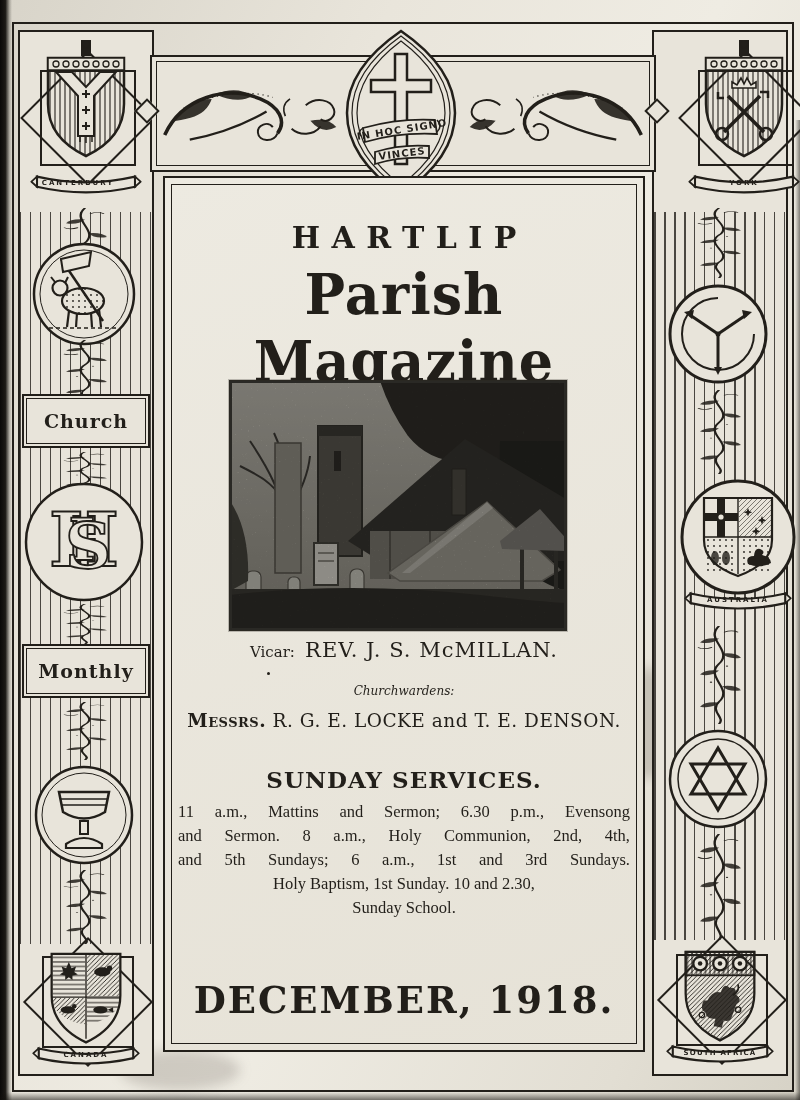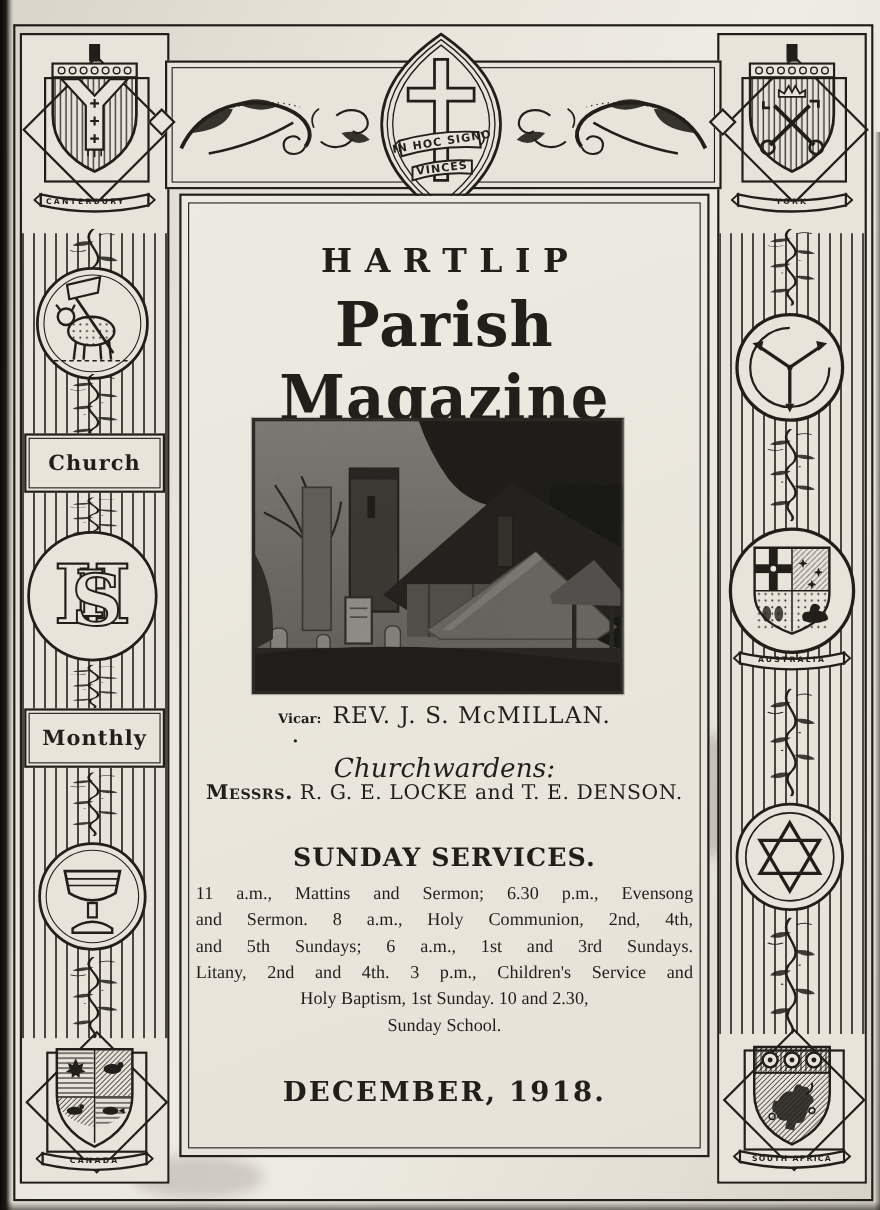--- a/index.html
+++ b/index.html
@@ -38,31 +38,31 @@
   
   .panel{left:163px;top:176px;width:478px;height:872px;border:2px solid var(--ink);
          background:linear-gradient(160deg,#edeae1,#e6e2d7);}
   .panel .inner-line{position:absolute;left:6px;top:6px;right:6px;bottom:6px;border:1.5px solid var(--ink);}
   .place-title{left:0;width:100%;text-align:center;font-weight:bold;font-size:30px;
                letter-spacing:.38em;text-indent:.38em;}
   .main-title{left:0;width:100%;text-align:center;font-weight:bold;font-size:54px;letter-spacing:1px;
               transform:scaleY(1.04);}
   .photo-wrap{border:1px solid #2a2822;box-shadow:0 0 0 1px rgba(34,31,26,.25);}
   .vicar-line{left:0;width:100%;text-align:center;}
-  .vicar-label{font-weight:bold;font-size:12px;}
+  .vicar-label{font-weight:normal;font-size:15px;}
   .vicar-name{font-size:21px;letter-spacing:1px;}
-  .cw-label{left:0;width:100%;text-align:center;font-style:italic;font-size:24px;}
+  .cw-label{left:0;width:100%;text-align:center;font-style:italic;font-size:12px;}
   .cw-names{left:0;width:100%;text-align:center;font-size:18.5px;letter-spacing:.5px;}
   .cw-prefix{font-variant:small-caps;font-weight:bold;letter-spacing:.5px;}
   .svc-head{left:0;width:100%;text-align:center;font-weight:bold;font-size:23px;letter-spacing:1px;}
   .svc{left:13px;width:452px;font-size:16.5px;line-height:24px;}
   .svc-line{white-space:nowrap;}
   .svc-line.j{text-align:justify;text-align-last:justify;}
   .svc-line.c{text-align:center;white-space:normal;}
-  .issue-date{left:0;width:100%;text-align:center;font-weight:bold;font-size:25px;letter-spacing:2px;}
+  .issue-date{left:0;width:100%;text-align:center;font-weight:bold;font-size:37px;letter-spacing:2px;}
   .ink-dot{width:3px;height:3px;border-radius:50%;background:var(--ink);}
 </style>
 </head>
 <body>
 
 <div class="page">
 
   <svg width="0" height="0" style="position:absolute">
     <defs>
       <pattern id="pv" width="5" height="5" patternUnits="userSpaceOnUse">
@@ -360,21 +360,21 @@
         </svg>
       <svg class="abs" style="left:12px;top:98px;width:108px;height:28px;" viewBox="0 0 100 26">
           <use href="#sym-ribbon"></use>
         </svg>
       <div class="abs ribbon-label" style="left:12px;top:107px;width:108px;">CANADA</div>
     </div>
   </div>
 
   <div class="abs col" style="left:652px;">
 
-    <div class="abs corner-block" style="top:0;height:180px;">
+    <div class="abs corner-block" style="top:0;height:180px;margin-left:24px;">
       <div class="abs dframe" style="left:20px;top:38px;width:92px;height:92px;"></div>
       <div class="abs dframe" style="left:20px;top:38px;width:92px;height:92px;transform:rotate(45deg);"></div>
       <svg class="abs" style="left:18px;top:8px;width:96px;height:124px;" viewBox="0 0 96 124">
           <use href="#sym-york"></use>
         </svg>
       <svg class="abs" style="left:10px;top:138px;width:112px;height:29px;" viewBox="0 0 100 26">
           <use href="#sym-ribbon"></use>
         </svg>
       <div class="abs ribbon-label" style="left:10px;top:147px;width:112px;">YORK</div>
     </div>
@@ -383,21 +383,21 @@
       <svg class="abs" style="left:40px;top:-4px;width:50px;height:70px;" viewBox="0 0 50 220" preserveAspectRatio="none">
           <use href="#sym-vine"></use>
         </svg>
       <svg class="abs" style="left:9px;top:67px;width:110px;height:110px;" viewBox="0 0 110 110">
           <use href="#sym-wheel"></use>
         </svg>
       <svg class="abs" style="left:40px;top:178px;width:50px;height:84px;" viewBox="0 0 50 220" preserveAspectRatio="none">
           <use href="#sym-vine"></use>
         </svg>
 
-      <div class="abs" style="left:1px;top:263px;width:104px;height:150px;">
+      <div class="abs" style="left:19px;top:263px;width:104px;height:150px;">
         <svg class="abs" style="left:0;top:0;width:130px;height:150px;" viewBox="0 0 130 150">
             <use href="#sym-aus"></use>
           </svg>
         <svg class="abs" style="left:11px;top:112px;width:108px;height:28px;" viewBox="0 0 100 26">
             <use href="#sym-ribbon"></use>
           </svg>
         <div class="abs ribbon-label" style="left:11px;top:121px;width:108px;">AUSTRALIA</div>
       </div>
 
       <svg class="abs" style="left:40px;top:414px;width:50px;height:98px;" viewBox="0 0 50 220" preserveAspectRatio="none">
@@ -509,21 +509,20 @@
       <span class="cw-prefix">Messrs.</span>
       <span>R. G. E. LOCKE and T. E. DENSON.</span>
     </div>
 
     <div class="abs svc-head" style="top:588px;">SUNDAY SERVICES.</div>
 
     <div class="abs svc" style="top:622px;font-family:Liberation Serif, serif;">
       <div class="svc-line j">11 a.m., Mattins and Sermon; 6.30 p.m., Evensong</div>
       <div class="svc-line j">and Sermon. 8 a.m., Holy Communion, 2nd, 4th,</div>
       <div class="svc-line j">and 5th Sundays; 6 a.m., 1st and 3rd Sundays.</div>
-      <div class="svc-line j">Litany, 2nd and 4th. 3 p.m., Children's Service and</div>
       <div class="svc-line c">Holy Baptism, 1st Sunday. 10 and 2.30,</div>
       <div class="svc-line c">Sunday School.</div>
     </div>
 
     <div class="abs issue-date" style="top:800px;">DECEMBER, 1918.</div>
   </div>
 
 </div>
 
 </body></html>

